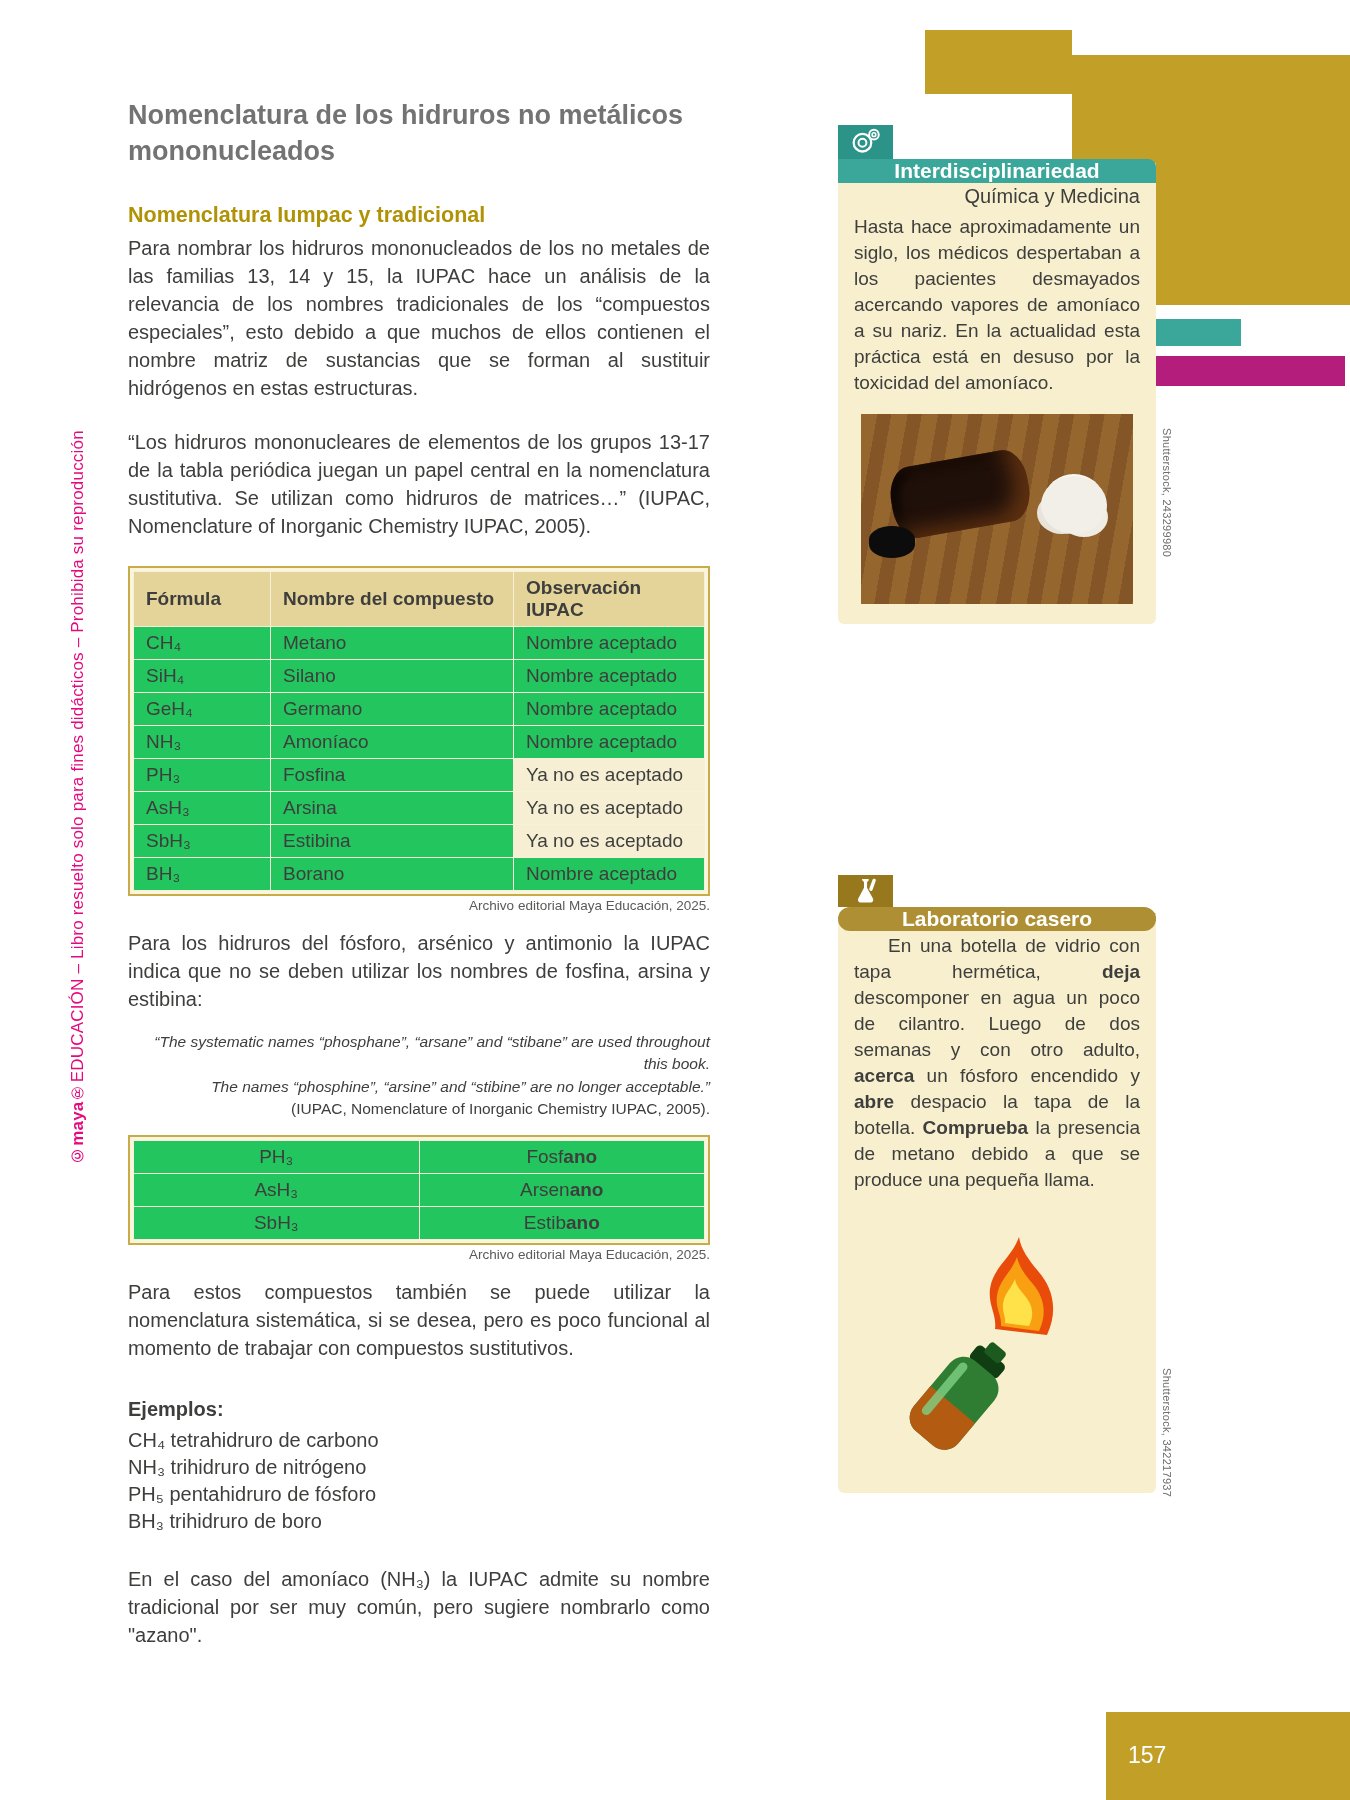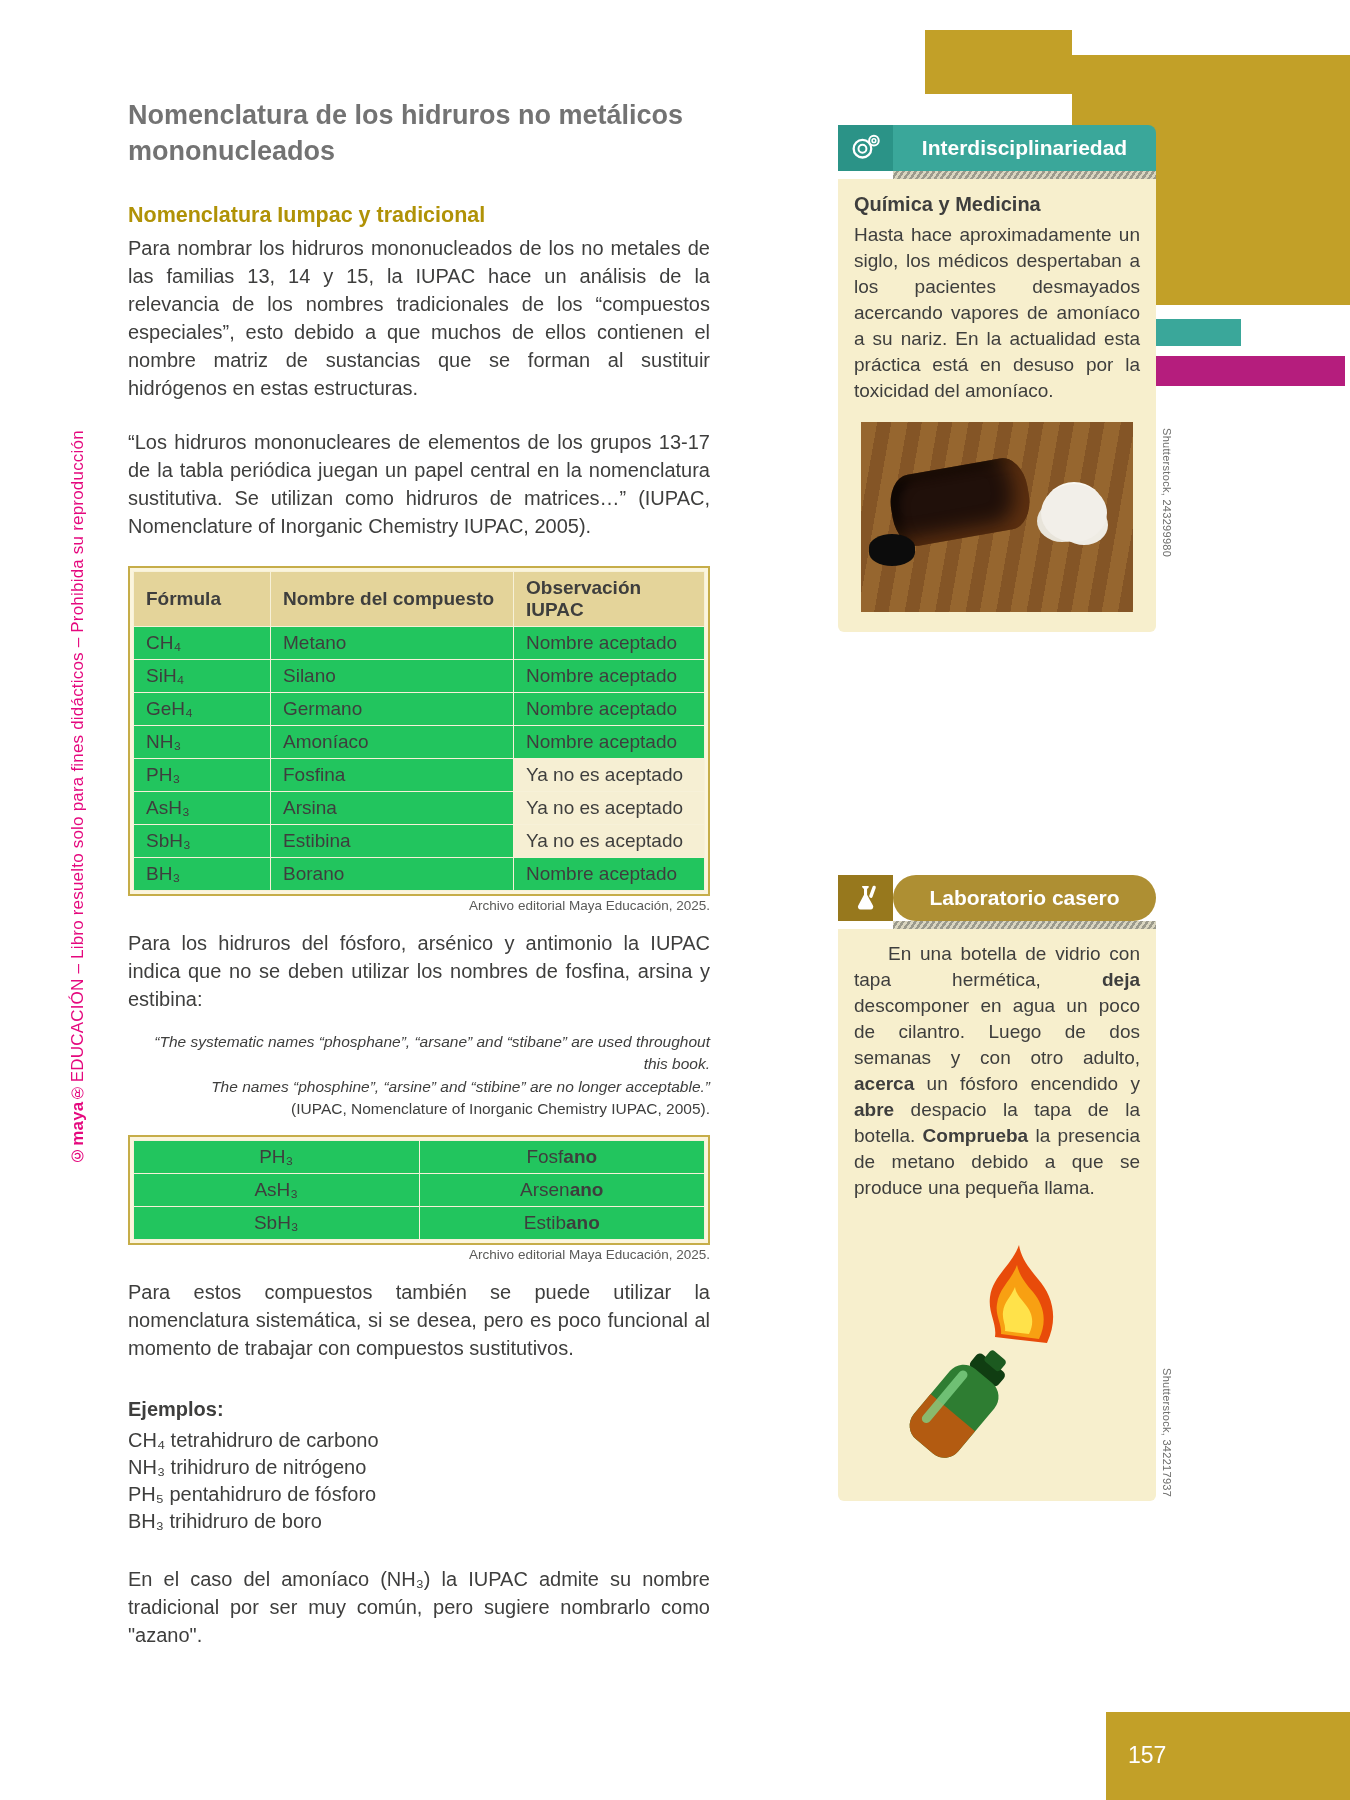--- a/index.html
+++ b/index.html
@@ -42,34 +42,34 @@
   .quote .it{font-style:italic;}
 
   .ex-label{font-size:20px;font-weight:bold;margin:36px 0 6px 0;}
   .ex-line{font-size:20px;line-height:1.36;}
   .para.last{margin-top:30px;}
 
   
   .sbox{position:absolute;width:318px;}
   .box1{left:838px;top:125px;}
   .box2{left:838px;top:875px;}
-  .box-header{display:flex;height:46px;}
+  .box-header{display:flex;height:38px;flex-direction:column;}
   .box-icon{width:55px;display:flex;align-items:center;justify-content:center;}
   .box-bar{flex:1;display:flex;align-items:center;justify-content:center;color:#fff;
            font-size:21px;font-weight:bold;border-top-right-radius:8px;}
   .box1 .box-icon{background:#2b9387;}
   .box1 .box-bar{background:#3aa79a;}
   .box2 .box-icon{background:#97781d;}
   .box2 .box-bar{background:#ae8f33;border-radius:23px;}
   .hatch{height:8px;margin-left:55px;
          background:repeating-linear-gradient(-55deg,#9b9a8c 0 2.5px,#d9d5c0 2.5px 5px);}
   .box-body{background:#f7efcd;padding:12px 16px 20px 16px;border-radius:0 0 6px 6px;}
   .box1 .box-body{min-height:388px;}
   .box2 .box-body{min-height:540px;}
-  .sb-title{text-align:left;font-size:20px;font-weight:bold;margin:2px 0 6px 0;}
+  .sb-title{text-align:right;font-size:20px;font-weight:normal;margin:2px 0 6px 0;}
   .sb-text{font-size:19px;line-height:1.37;text-align:justify;}
   .sb-text.indent{text-indent:34px;}
   .sb-text b{font-weight:bold;}
 
   
   .photo1{position:relative;width:272px;height:190px;margin:18px auto 0 auto;overflow:hidden;
           background:repeating-linear-gradient(100deg,#96662f 0 16px,#845526 16px 30px);}
   .ph-bottle{position:absolute;left:30px;top:44px;width:138px;height:72px;background:#20100a;
              border-radius:22px/32px;transform:rotate(-10deg);
              box-shadow:inset -14px -8px 20px rgba(210,110,30,.35), inset 8px 6px 10px rgba(0,0,0,.6);}

